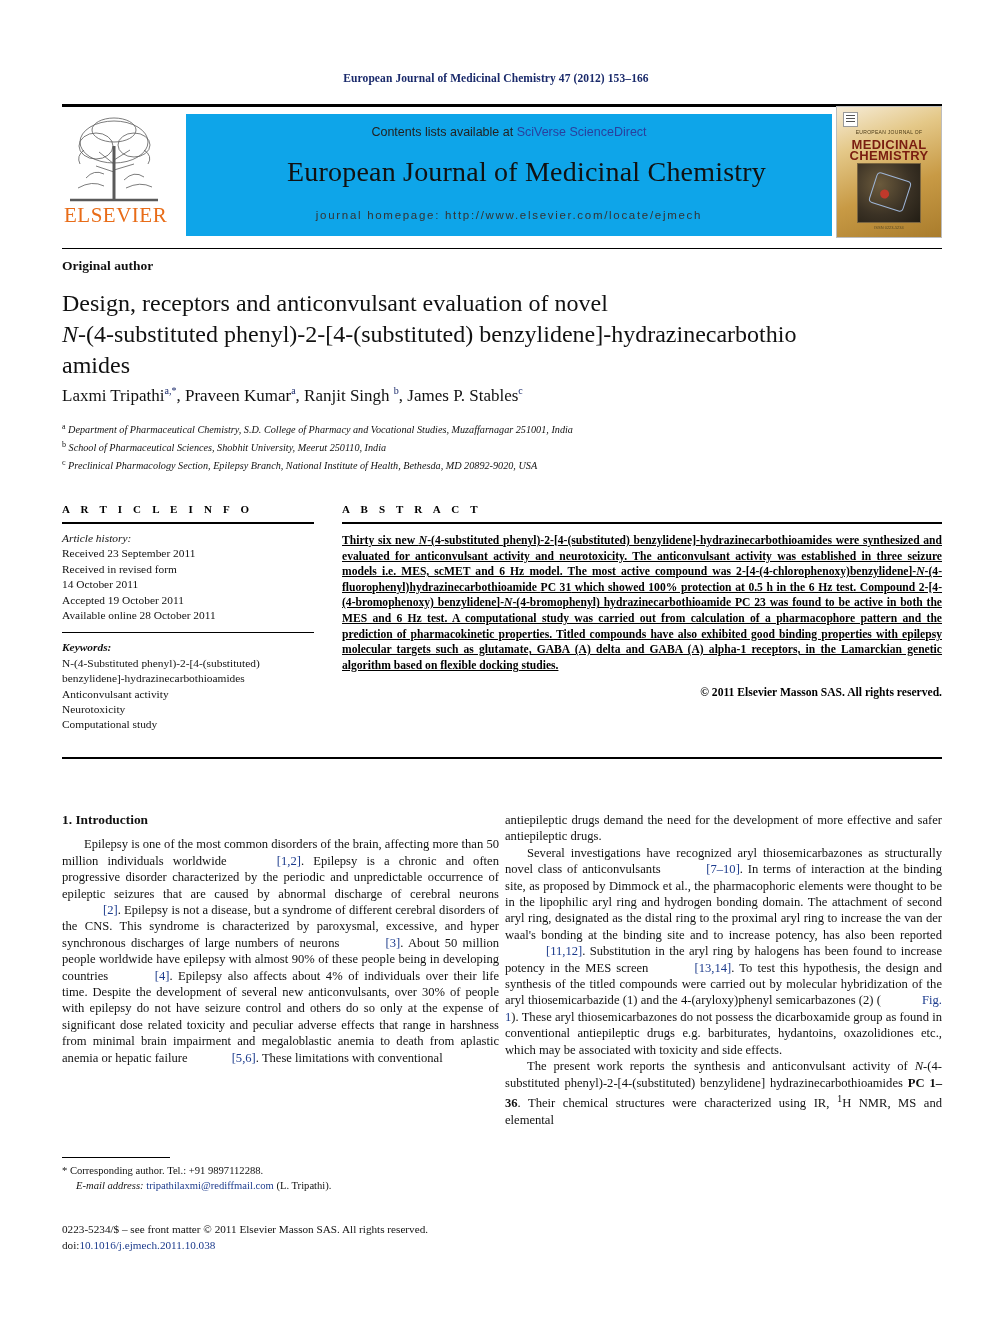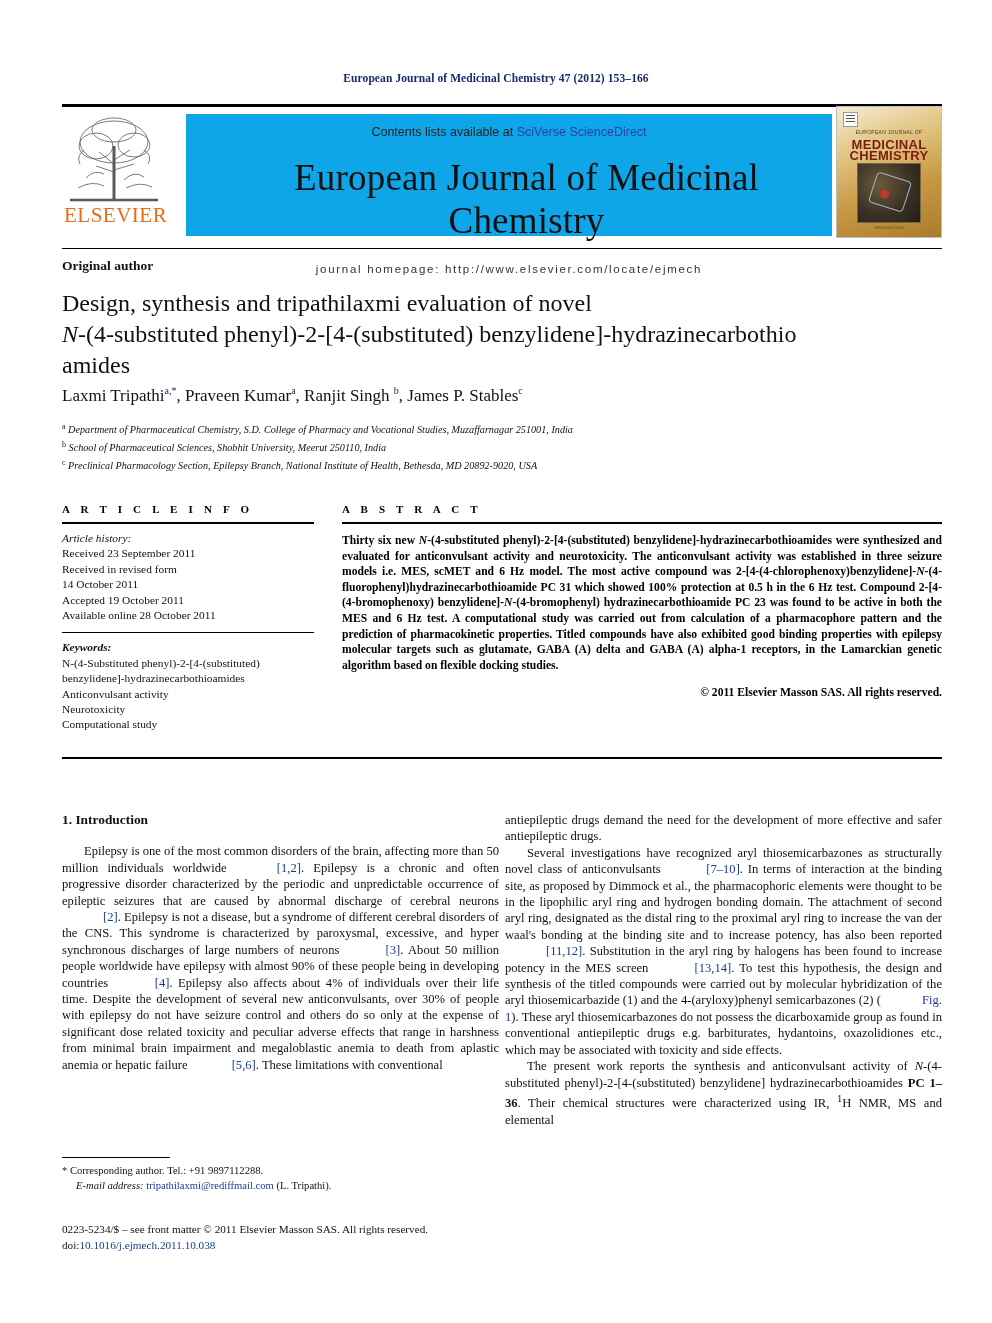--- a/index.html
+++ b/index.html
@@ -86,21 +86,21 @@
     font-family: "Liberation Sans", sans-serif;
     font-size: 12.5px;
     color: #222;
     padding-top: 11px;
   }
   .contents-line .sd {
     color: #2a3f9d;
   }
   .journal-title {
     font-family: "Liberation Serif", serif;
-    font-size: 37px;
+    font-size: 28px;
     color: #111;
     margin-top: 17px;
     letter-spacing: 0.2px;
     padding-left: 35px;
   }
   .homepage-line {
     font-family: "Liberation Sans", sans-serif;
     font-size: 11.5px;
     color: #333;
     letter-spacing: 1.7px;
@@ -270,20 +270,21 @@
   .info-body .lbl { font-style: italic; font-weight: normal; }
   .kw-title { font-style: italic; font-weight: bold; }
   .abs-body {
     font-family: "Liberation Serif", serif;
     font-weight: bold;
     font-size: 11.6px;
     line-height: 15.6px;
     text-align: justify;
     color: #000;
     margin-top: 9px;
+    text-decoration: underline;
   }
   .abs-body i { font-style: italic; }
   .copyline {
     font-family: "Liberation Serif", serif;
     font-weight: bold;
     font-size: 11.6px;
     text-align: right;
     margin-top: 13px;
     color: #000;
   }
@@ -306,21 +307,21 @@
     line-height: 16.4px;
     text-align: justify;
     color: #111;
   }
   .col-left  { left: 62px; }
   .col-right { left: 505px; }
   .h2 {
     font-family: "Liberation Serif", serif;
     font-weight: bold;
     font-size: 13.4px;
-    margin: 0 0 15px 0;
+    margin: 0 0 8px 0;
   }
   .col p { margin: 0; text-indent: 22px; }
   .ref { color: #1b3a8c; padding-left: 41px; }
   .col i { font-style: italic; }
   .col b { font-weight: bold; }
 
   
   .foot-rule {
     position: absolute;
     left: 62px;
@@ -400,21 +401,21 @@
       </div>
       <div class="cover-cap">ISSN 0223-5234</div>
     </div>
   </div>
 
   <div class="rule-thin artline"></div>
 
   <div class="article-type">Original author</div>
 
   <div class="paper-title">
-    <span>Design, synthesis and tripathilaxmi evaluation of novel</span><br>
+    <span>Design, receptors and anticonvulsant evaluation of novel</span><br>
     <i>N</i><span>-(4-substituted phenyl)-2-[4-(substituted) benzylidene]-hydrazinecarbothio</span><br>
     <span>amides</span>
   </div>
 
   <div class="authors">
     <span>Laxmi Tripathi</span><sup>a,*</sup>,
     <span>Praveen Kumar</span><sup>a</sup>,
     <span>Ranjit Singh</span> <sup>b</sup>,
     <span>James P. Stables</span><sup>c</sup>
   </div>

